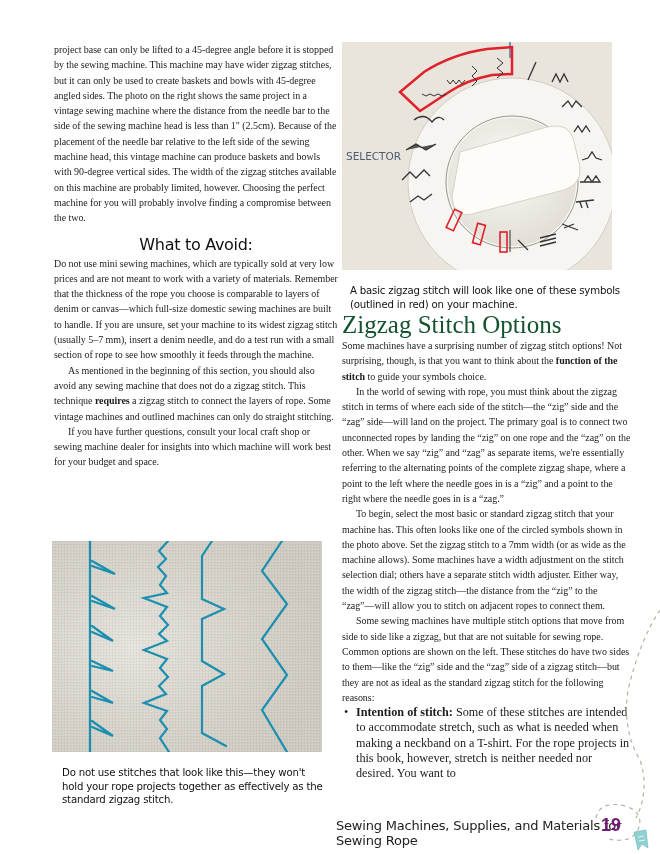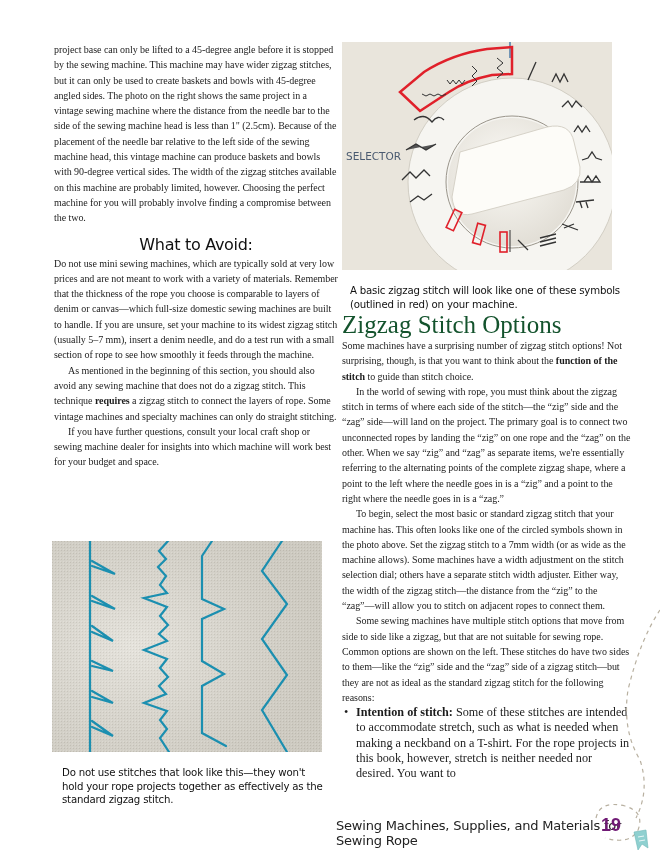--- a/index.html
+++ b/index.html
@@ -46,21 +46,21 @@
   }
   .deco { position: absolute; left: 0; top: 0; pointer-events: none; }
 </style>
 </head>
 <body>
 
 <div class="col left-col">
   <p class="para">project base can only be lifted to a 45-degree angle before it is stopped by the sewing machine. This machine may have wider zigzag stitches, but it can only be used to create baskets and bowls with 45-degree angled sides. The photo on the right shows the same project in a vintage sewing machine where the distance from the needle bar to the side of the sewing machine head is less than 1" (2.5cm). Because of the placement of the needle bar relative to the left side of the sewing machine head, this vintage machine can produce baskets and bowls with 90-degree vertical sides. The width of the zigzag stitches available on this machine are probably limited, however. Choosing the perfect machine for you will probably involve finding a compromise between the two.</p>
   <h2 class="h2">What to Avoid:</h2>
   <p class="para">Do not use mini sewing machines, which are typically sold at very low prices and are not meant to work with a variety of materials. Remember that the thickness of the rope you choose is comparable to layers of denim or canvas—which full-size domestic sewing machines are built to handle. If you are unsure, set your machine to its widest zigzag stitch (usually 5–7 mm), insert a denim needle, and do a test run with a small section of rope to see how smoothly it feeds through the machine.</p>
-  <p class="para indent"><span>As mentioned in the beginning of this section, you should also avoid any sewing machine that does not do a zigzag stitch. This technique </span><b>requires</b><span> a zigzag stitch to connect the layers of rope. Some vintage machines and specialty machines can only do straight stitching.</span></p>
+  <p class="para indent"><span>As mentioned in the beginning of this section, you should also avoid any sewing machine that does not do a zigzag stitch. This technique </span><b>requires</b><span> a zigzag stitch to connect the layers of rope. Some vintage machines and outlined machines can only do straight stitching.</span></p>
   <p class="para indent">If you have further questions, consult your local craft shop or sewing machine dealer for insights into which machine will work best for your budget and space.</p>
 </div>
 
 <div class="photo" id="stitch-photo">
   <svg width="270" height="211" viewBox="0 0 270 211">
     <defs>
       <pattern id="weave" width="3" height="3" patternUnits="userSpaceOnUse">
         <rect width="3" height="3" fill="#dcd9d0"></rect>
         <rect width="1" height="1" fill="#c8c4ba"></rect>
         <rect x="2" y="2" width="1" height="1" fill="#e6e3db"></rect>
@@ -139,21 +139,21 @@
     </g>
     <line x1="168" y1="188" x2="168" y2="210" stroke="#333" stroke-width="1"></line>
   </svg>
 </div>
 <div id="selector-caption">
   <p class="caption">A basic zigzag stitch will look like one of these symbols (outlined in red) on your machine.</p>
 </div>
 
 <div class="col right-col" style="top:312px;">
   <h1 class="h1" style="margin-top:0;">Zigzag Stitch Options</h1>
-  <p class="para"><span>Some machines have a surprising number of zigzag stitch options! Not surprising, though, is that you want to think about the </span><b>function of the stitch</b><span> to guide than stitch choice.</span></p>
+  <p class="para"><span>Some machines have a surprising number of zigzag stitch options! Not surprising, though, is that you want to think about the </span><b>function of the stitch</b><span> to guide your symbols choice.</span></p>
   <p class="para indent">In the world of sewing with rope, you must think about the zigzag stitch in terms of where each side of the stitch—the “zig” side and the “zag” side—will land on the project. The primary goal is to connect two unconnected ropes by landing the “zig” on one rope and the “zag” on the other. When we say “zig” and “zag” as separate items, we're essentially referring to the alternating points of the complete zigzag shape, where a point to the left where the needle goes in is a “zig” and a point to the right where the needle goes in is a “zag.”</p>
   <p class="para indent">To begin, select the most basic or standard zigzag stitch that your machine has. This often looks like one of the circled symbols shown in the photo above. Set the zigzag stitch to a 7mm width (or as wide as the machine allows). Some machines have a width adjustment on the stitch selection dial; others have a separate stitch width adjuster. Either way, the width of the zigzag stitch—the distance from the “zig” to the “zag”—will allow you to stitch on adjacent ropes to connect them.</p>
   <p class="para indent">Some sewing machines have multiple stitch options that move from side to side like a zigzag, but that are not suitable for sewing rope. Common options are shown on the left. These stitches do have two sides to them—like the “zig” side and the “zag” side of a zigzag stitch—but they are not as ideal as the standard zigzag stitch for the following reasons:</p>
   <ul class="bullets">
     <li><span class="dot">•</span><b>Intention of stitch:</b><span> Some of these stitches are intended to accommodate stretch, such as what is needed when making a neckband on a T-shirt. For the rope projects in this book, however, stretch is neither needed nor desired. You want to</span></li>
   </ul>
 </div>
 
 <svg class="deco" width="660" height="854" viewBox="0 0 660 854">
   <path d="M660 610 Q640 640 628 690 Q622 730 640 760 Q650 790 636 818" fill="none" stroke="#b8b0a0" stroke-width="1.2" stroke-dasharray="4 4"></path>

